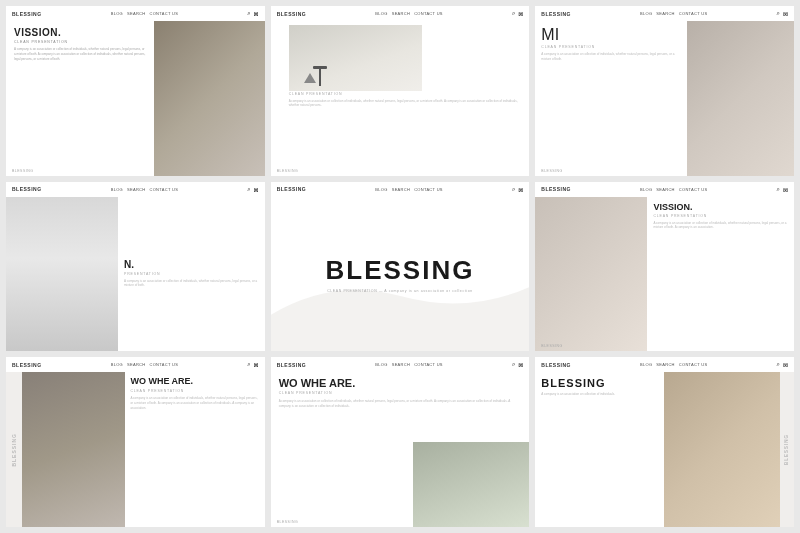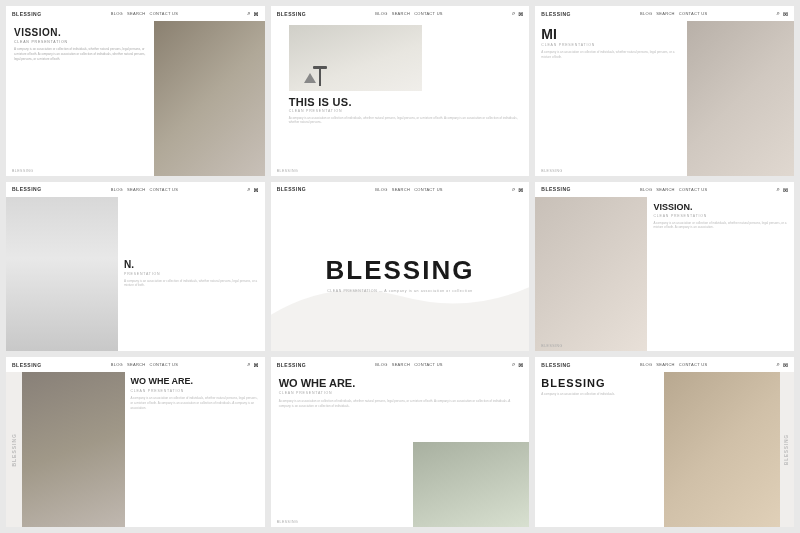--- a/index.html
+++ b/index.html
@@ -183,22 +183,22 @@
     
     .slide-3 .slide-content {
       display: flex;
       flex-direction: row;
     }
     .slide-3 .text-area {
       padding: 6px 6px;
       flex: 1.3;
     }
     .slide-3 .big-title {
-      font-size: 14px;
-      font-weight: 700;
+      font-size: 16px;
+      font-weight: 400;
       color: #222;
       line-height: 1;
     }
     .slide-3 .sub-small {
       font-size: 3.5px;
       color: #aaa;
       letter-spacing: 0.8px;
       margin-top: 2px;
       margin-bottom: 3px;
     }
@@ -515,21 +515,20 @@
       <span style="font-size:6px;">⌕</span>
       <span style="font-size:6px;">⊠</span>
     </div>
   </div>
   <div class="slide-content">
     <div class="img-top" style="position:relative;">
       <div class="photo-desk"></div>
       <div class="desk-lamp"></div>
       <div class="triangle-deco"></div>
     </div>
-    <div class="main-title">THIS IS US.</div>
     <div class="sub-title">CLEAN PRESENTATION</div>
     <div class="desc-text">A company is an association or collection of individuals, whether natural persons, legal persons, or a mixture of both. A company is an association or collection of individuals, whether natural persons.</div>
   </div>
   <span class="bottom-label">BLESSING</span>
 </div>
 
 <div class="slide slide-3">
   <div class="nav">
     <span class="nav-brand">BLESSING</span>
     <div class="nav-links">

